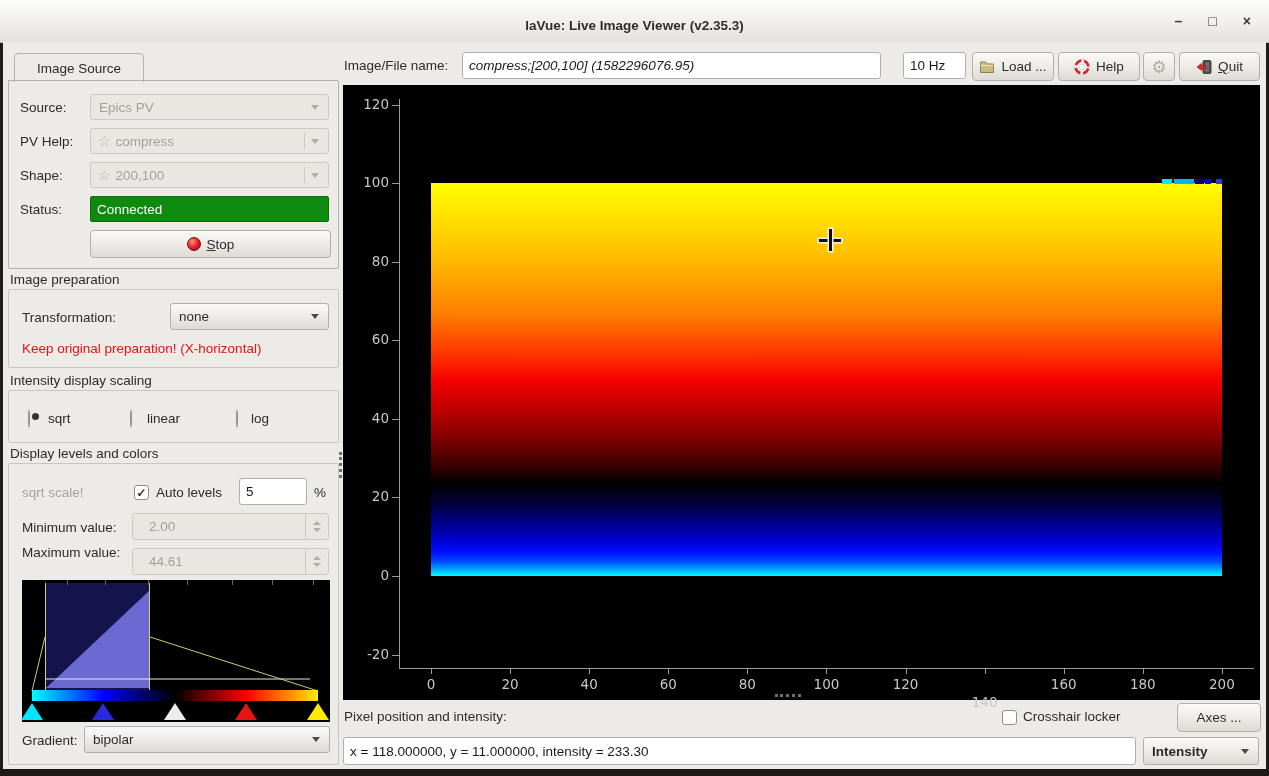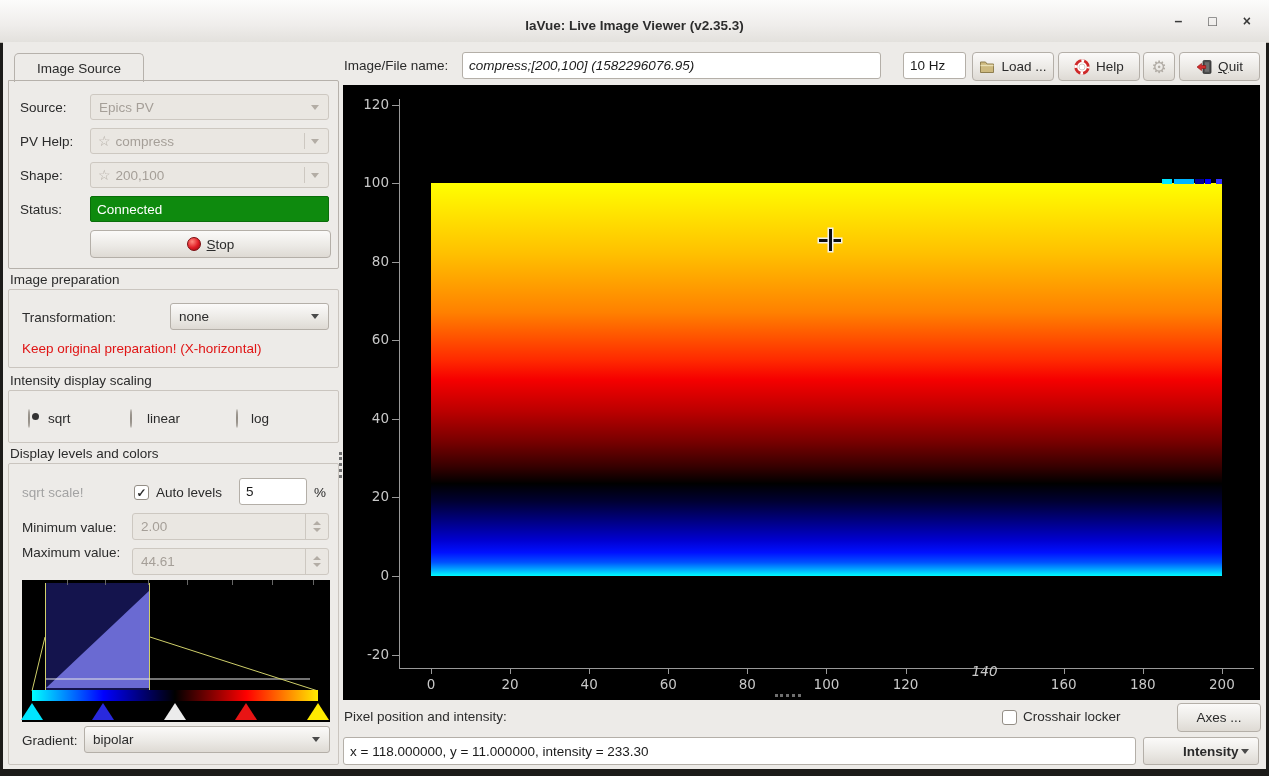--- a/index.html
+++ b/index.html
@@ -27,21 +27,21 @@
   .combo{background:linear-gradient(#fbfaf9,#eceae6 55%,#dedad4);border:1px solid #b4afa8;
        border-radius:3px;display:flex;align-items:center;font-size:13.5px;box-sizing:border-box;}
   .combo .txt{flex:1;padding-left:8px;}
   .arrow{width:0;height:0;border-left:4.5px solid transparent;border-right:4.5px solid transparent;
        border-top:5.5px solid #4a4a4a;margin-right:9px;}
   .combo.dis{background:#eae7e2;border-color:#cdc8c1;color:#a59f98;}
   .combo.dis .arrow{border-top-color:#b3ada5;}
   .combo .sep{width:1px;height:70%;background:#cdc8c1;margin-right:6px;}
   .star{color:#b3ada5;font-size:14px;padding:0 5px 0 7px;font-family:"DejaVu Sans",sans-serif;}
   .spin{background:#eae7e2;border:1px solid #cdc8c1;border-radius:3px;display:flex;align-items:center;
-       font-size:13.5px;color:#a59f98;box-sizing:border-box;}
+       font-size:13.5px;color:#a59f98;box-sizing:border-box;padding-left:8px;}
   .spin .txt{flex:1;padding-left:8px;}
   .spin .btns{width:22px;height:100%;border-left:1px solid #cdc8c1;display:flex;flex-direction:column;
        align-items:center;justify-content:center;gap:3px;}
   .spin .btns i{width:0;height:0;border-left:4px solid transparent;border-right:4px solid transparent;}
   .spin .btns i.up{border-bottom:4.5px solid #b3ada5;}
   .spin .btns i.dn{border-top:4.5px solid #b3ada5;}
   .check{width:15px;height:15px;background:#fff;border:1px solid #948e86;border-radius:3px;
        font-size:12px;font-weight:bold;color:#2b2b2b;display:flex;align-items:center;justify-content:center;
        line-height:12px;box-sizing:border-box;}
   .radio{width:15px;height:15px;border:1px solid #948e86;border-radius:50%;
@@ -286,21 +286,21 @@
       <div class="xtlab" style="left: 224.18px; top: 591px;">40</div>
       <div class="xtick" style="left: 325.27px;"></div>
       <div class="xtlab" style="left: 303.27px; top: 591px;">60</div>
       <div class="xtick" style="left: 404.36px;"></div>
       <div class="xtlab" style="left: 382.36px; top: 591px;">80</div>
       <div class="xtick" style="left: 483.45px;"></div>
       <div class="xtlab" style="left: 461.45px; top: 591px;">100</div>
       <div class="xtick" style="left: 562.54px;"></div>
       <div class="xtlab" style="left: 540.54px; top: 591px;">120</div>
       <div class="xtick" style="left: 641.63px;"></div>
-      <div class="xtlab" style="left: 619.63px; top: 578px; font-style: italic;">140</div>
+      <div class="xtlab" style="left: 619.63px; top: 609px;">140</div>
       <div class="xtick" style="left: 720.72px;"></div>
       <div class="xtlab" style="left: 698.72px; top: 591px;">160</div>
       <div class="xtick" style="left: 799.81px;"></div>
       <div class="xtlab" style="left: 777.81px; top: 591px;">180</div>
       <div class="xtick" style="left: 878.9px;"></div>
       <div class="xtlab" style="left: 856.9px; top: 591px;">200</div>
       <div class="anom" style="left: 819px; width: 10px; background: rgb(0, 230, 255);"></div>
       <div class="anom" style="left: 831px; width: 20px; background: rgb(0, 180, 255);"></div>
       <div class="anom" style="left: 852px; width: 9px; background: rgb(0, 0, 150);"></div>
       <div class="anom" style="left: 862px; width: 6px; background: rgb(0, 0, 255);"></div>
@@ -308,18 +308,18 @@
     </div>
 
   
   <div class="abs lbl" style="left:344px;top:709px;">Pixel position and intensity:</div>
   <span class="abs check" id="crosshair-check" style="left:1002px;top:710px;"></span>
   <div class="abs lbl" style="left:1023px;top:709px;">Crosshair locker</div>
   <div class="abs btn" style="left:1177px;top:703px;width:82px;height:27px;">
     <span>Axes ...</span>
   </div>
   <input class="abs input" style="left: 343px; top: 737px; width: 793px; height: 28px;" value="x = 118.000000, y = 11.000000, intensity = 233.30">
-  <div class="abs combo" style="left:1143px;top:737px;width:116px;height:28px;font-weight:600;padding-left:31px;">
+  <div class="abs combo" style="left:1143px;top:737px;width:116px;height:28px;font-weight:600;">
     <span class="txt">Intensity</span>
     <span class="arrow"></span>
   </div>
 
 </div>
 
 </body></html>

